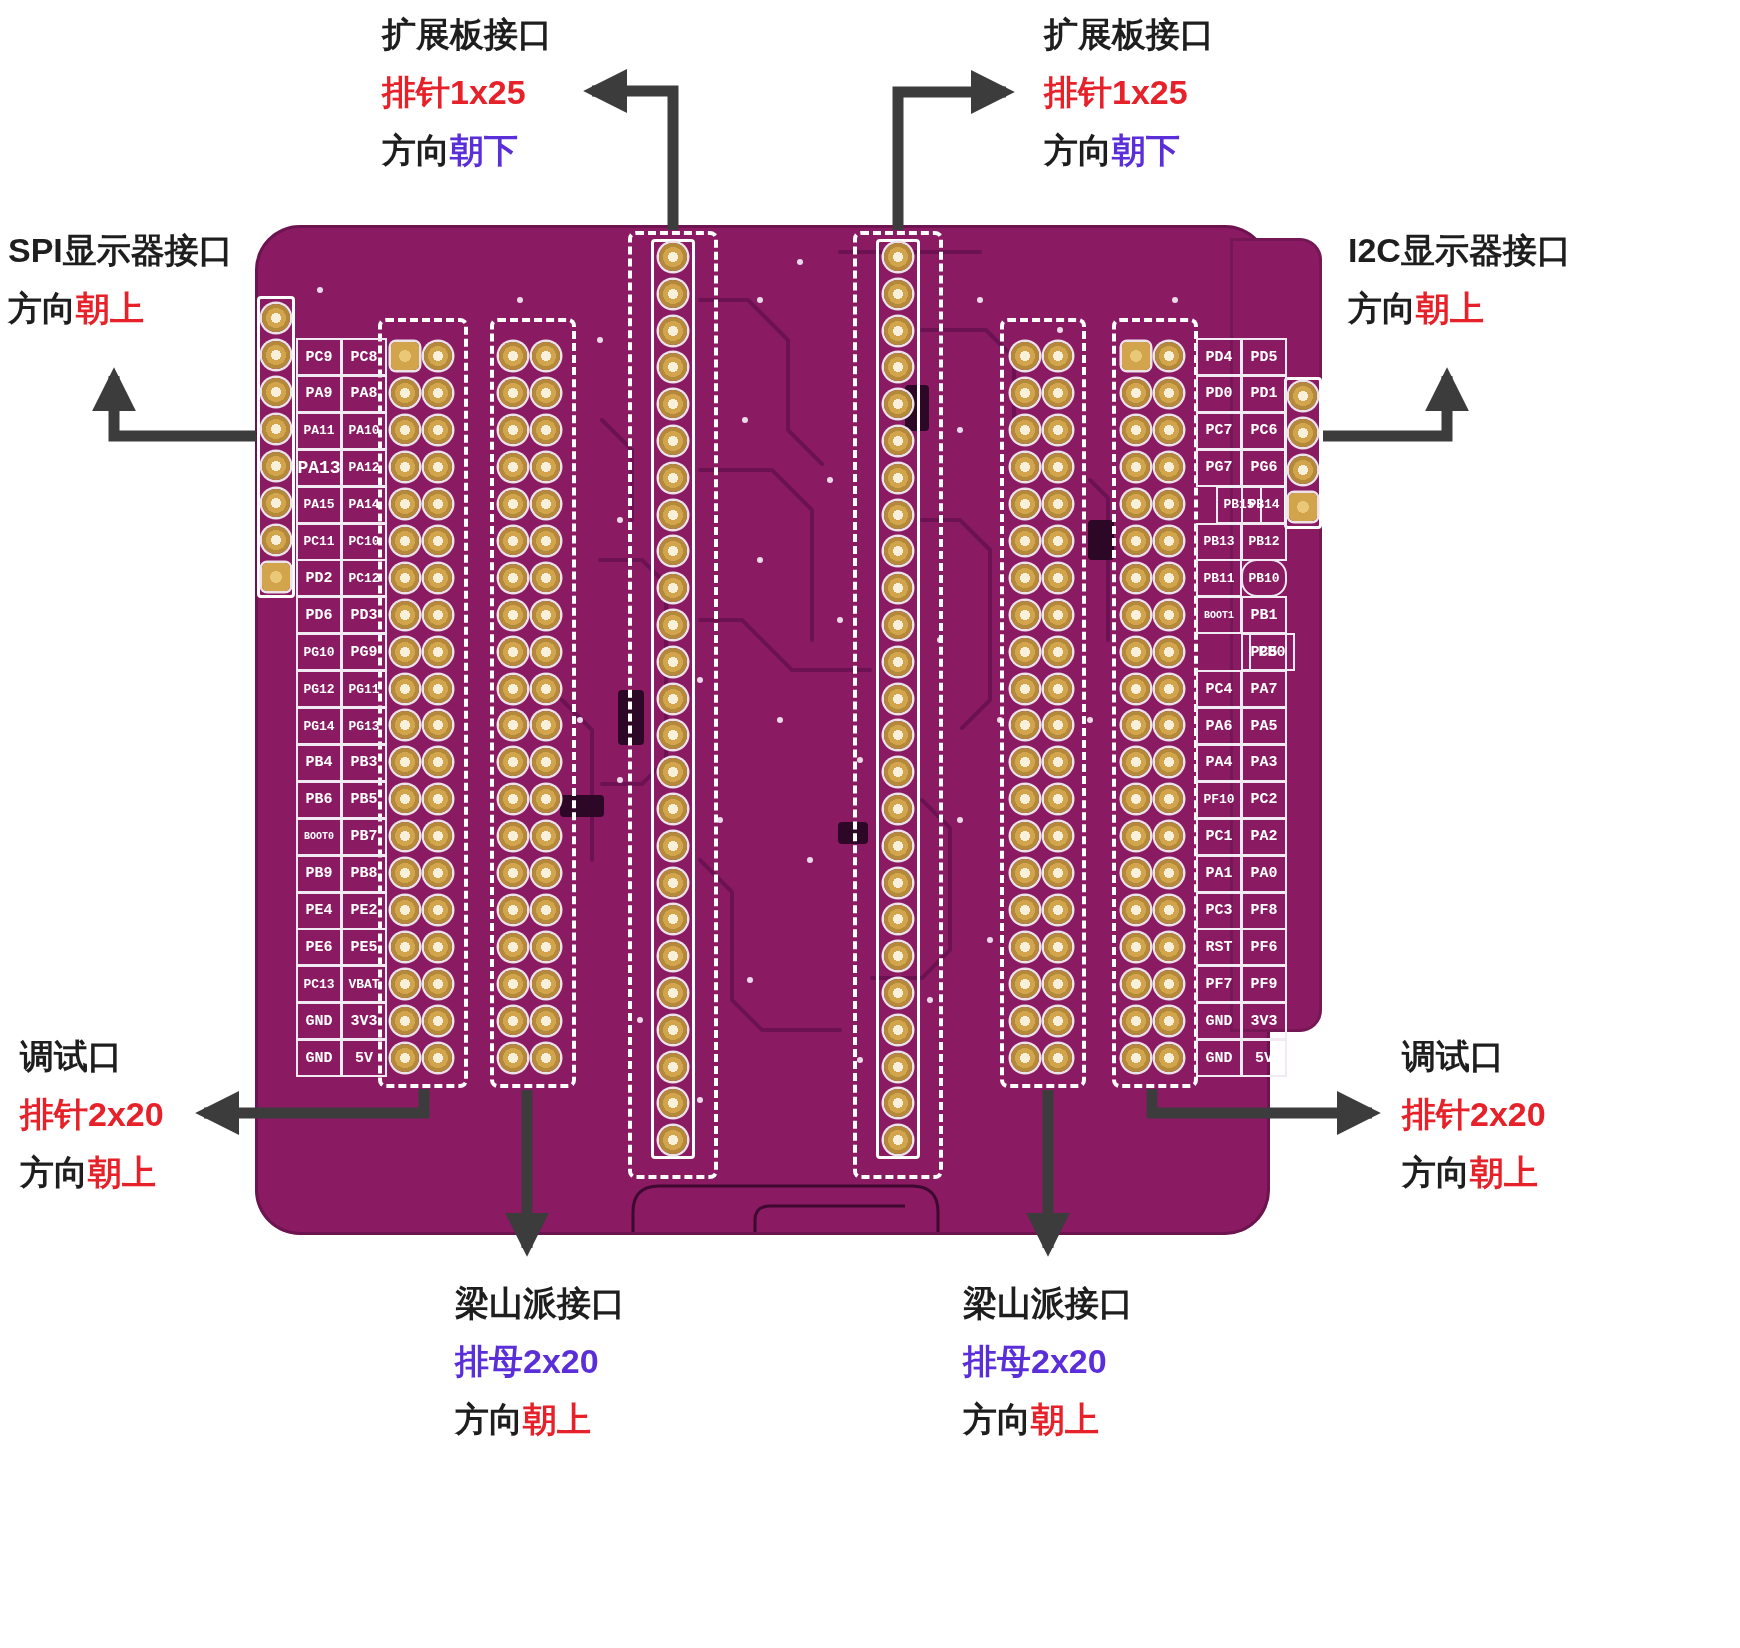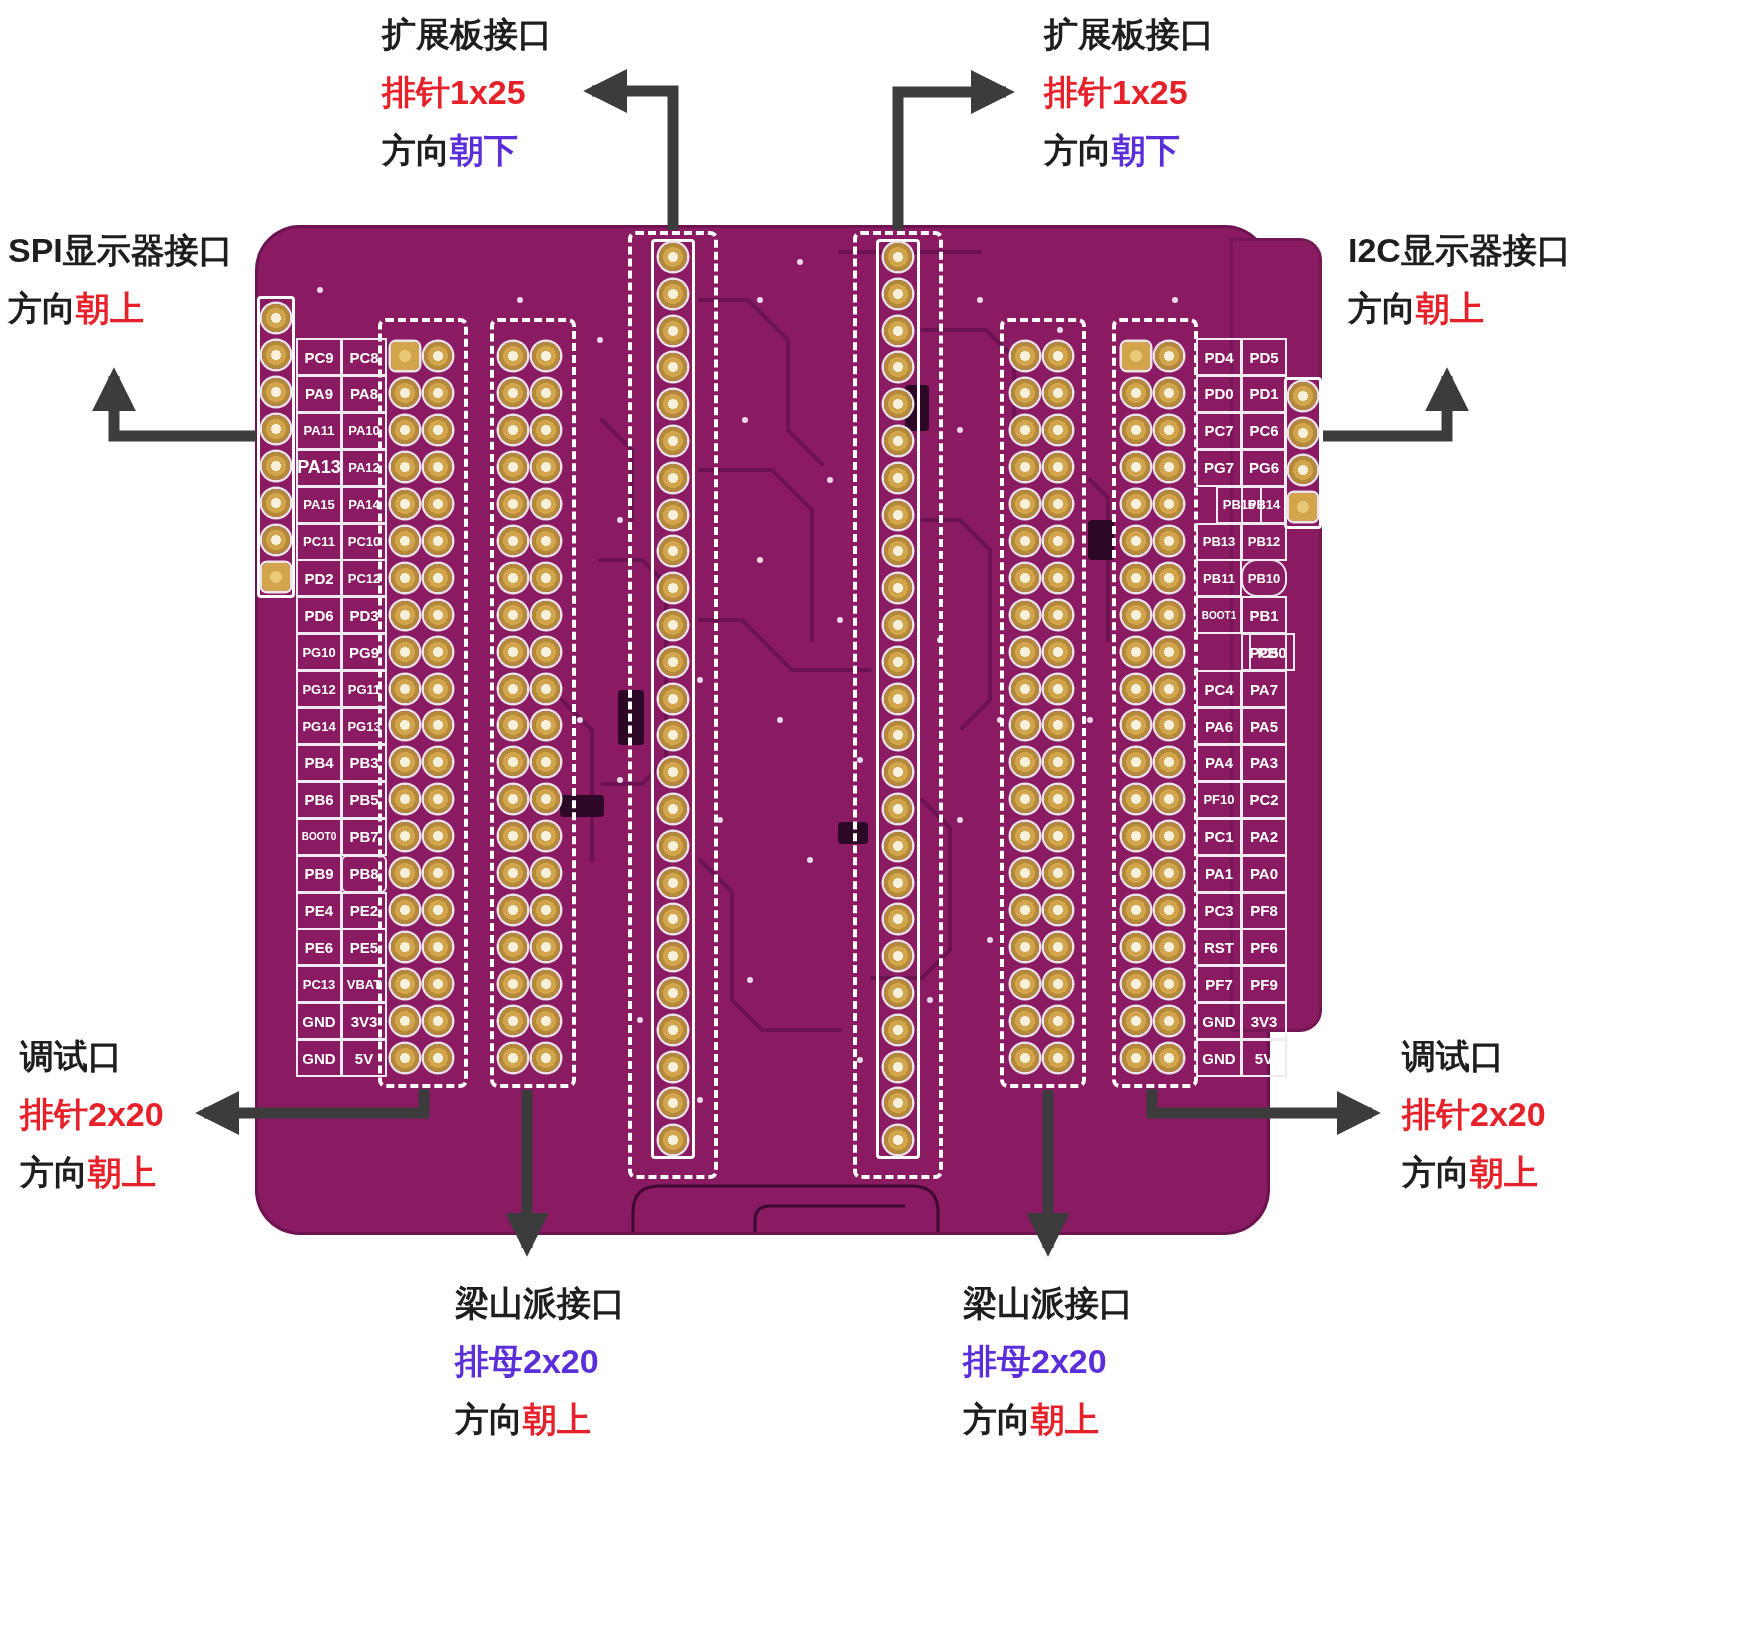--- a/index.html
+++ b/index.html
@@ -105,21 +105,21 @@
   <div class="strip" style="left:651px;top:239px;width:44px;height:920px;"></div>
   <div class="strip" style="left:876px;top:239px;width:44px;height:920px;"></div>
 
   <div class="dashed" style="left:378px;top:318px;width:90px;height:770px;"></div>
   <div class="dashed" style="left:490px;top:318px;width:86px;height:770px;"></div>
   <div class="dashed" style="left:628px;top:231px;width:90px;height:948px;"></div>
   <div class="dashed" style="left:853px;top:231px;width:90px;height:948px;"></div>
   <div class="dashed" style="left:1000px;top:318px;width:86px;height:770px;"></div>
   <div class="dashed" style="left:1112px;top:318px;width:86px;height:770px;"></div>
 
-  <div id="components" style="position:absolute;left:0;top:0;width:1740px;height:1648px;">
+  <div id="components" style="position:absolute;left:0;top:0;width:1740px;height:1648px;font-family:Liberation Mono, monospace;">
       <div class="pcell" style="left: 296px; top: 338px; font-size: 15px;">PC9</div>
       <div class="pcell" style="left: 341px; top: 338px; font-size: 15px;">PC8</div>
       <div class="pcell" style="left: 296px; top: 374.9px; font-size: 15px;">PA9</div>
       <div class="pcell" style="left: 341px; top: 374.9px; font-size: 15px;">PA8</div>
       <div class="pcell" style="left: 296px; top: 411.8px; font-size: 13px;">PA11</div>
       <div class="pcell" style="left: 341px; top: 411.8px; font-size: 13px;">PA10</div>
       <div class="pcell" style="left: 296px; top: 448.7px; font-size: 18px;">PA13</div>
       <div class="pcell" style="left: 341px; top: 448.7px; font-size: 13px;">PA12</div>
       <div class="pcell" style="left: 296px; top: 485.6px; font-size: 13px;">PA15</div>
       <div class="pcell" style="left: 341px; top: 485.6px; font-size: 13px;">PA14</div>
@@ -135,21 +135,21 @@
       <div class="pcell" style="left: 341px; top: 670.1px; font-size: 13px;">PG11</div>
       <div class="pcell" style="left: 296px; top: 707px; font-size: 13px;">PG14</div>
       <div class="pcell" style="left: 341px; top: 707px; font-size: 13px;">PG13</div>
       <div class="pcell" style="left: 296px; top: 743.9px; font-size: 15px;">PB4</div>
       <div class="pcell" style="left: 341px; top: 743.9px; font-size: 15px;">PB3</div>
       <div class="pcell" style="left: 296px; top: 780.8px; font-size: 15px;">PB6</div>
       <div class="pcell" style="left: 341px; top: 780.8px; font-size: 15px;">PB5</div>
       <div class="pcell" style="left: 296px; top: 817.7px; font-size: 10px;">BOOT0</div>
       <div class="pcell" style="left: 341px; top: 817.7px; font-size: 15px;">PB7</div>
       <div class="pcell" style="left: 296px; top: 854.6px; font-size: 15px;">PB9</div>
-      <div class="pcell" style="left: 341px; top: 854.6px; font-size: 15px; border-radius: 6px;">PB8</div>
+      <div class="pcell" style="left: 341px; top: 854.6px; font-size: 15px;">PB8</div>
       <div class="pcell" style="left: 296px; top: 891.5px; font-size: 15px;">PE4</div>
       <div class="pcell" style="left: 341px; top: 891.5px; font-size: 15px;">PE2</div>
       <div class="pcell" style="left: 296px; top: 928.4px; font-size: 15px;">PE6</div>
       <div class="pcell" style="left: 341px; top: 928.4px; font-size: 15px;">PE5</div>
       <div class="pcell" style="left: 296px; top: 965.3px; font-size: 13px;">PC13</div>
       <div class="pcell" style="left: 341px; top: 965.3px; font-size: 13px;">VBAT</div>
       <div class="pcell" style="left: 296px; top: 1002.2px; font-size: 15px;">GND</div>
       <div class="pcell" style="left: 341px; top: 1002.2px; font-size: 15px;">3V3</div>
       <div class="pcell" style="left: 296px; top: 1039.1px; font-size: 15px;">GND</div>
       <div class="pcell" style="left: 341px; top: 1039.1px; font-size: 15px;">5V</div>

